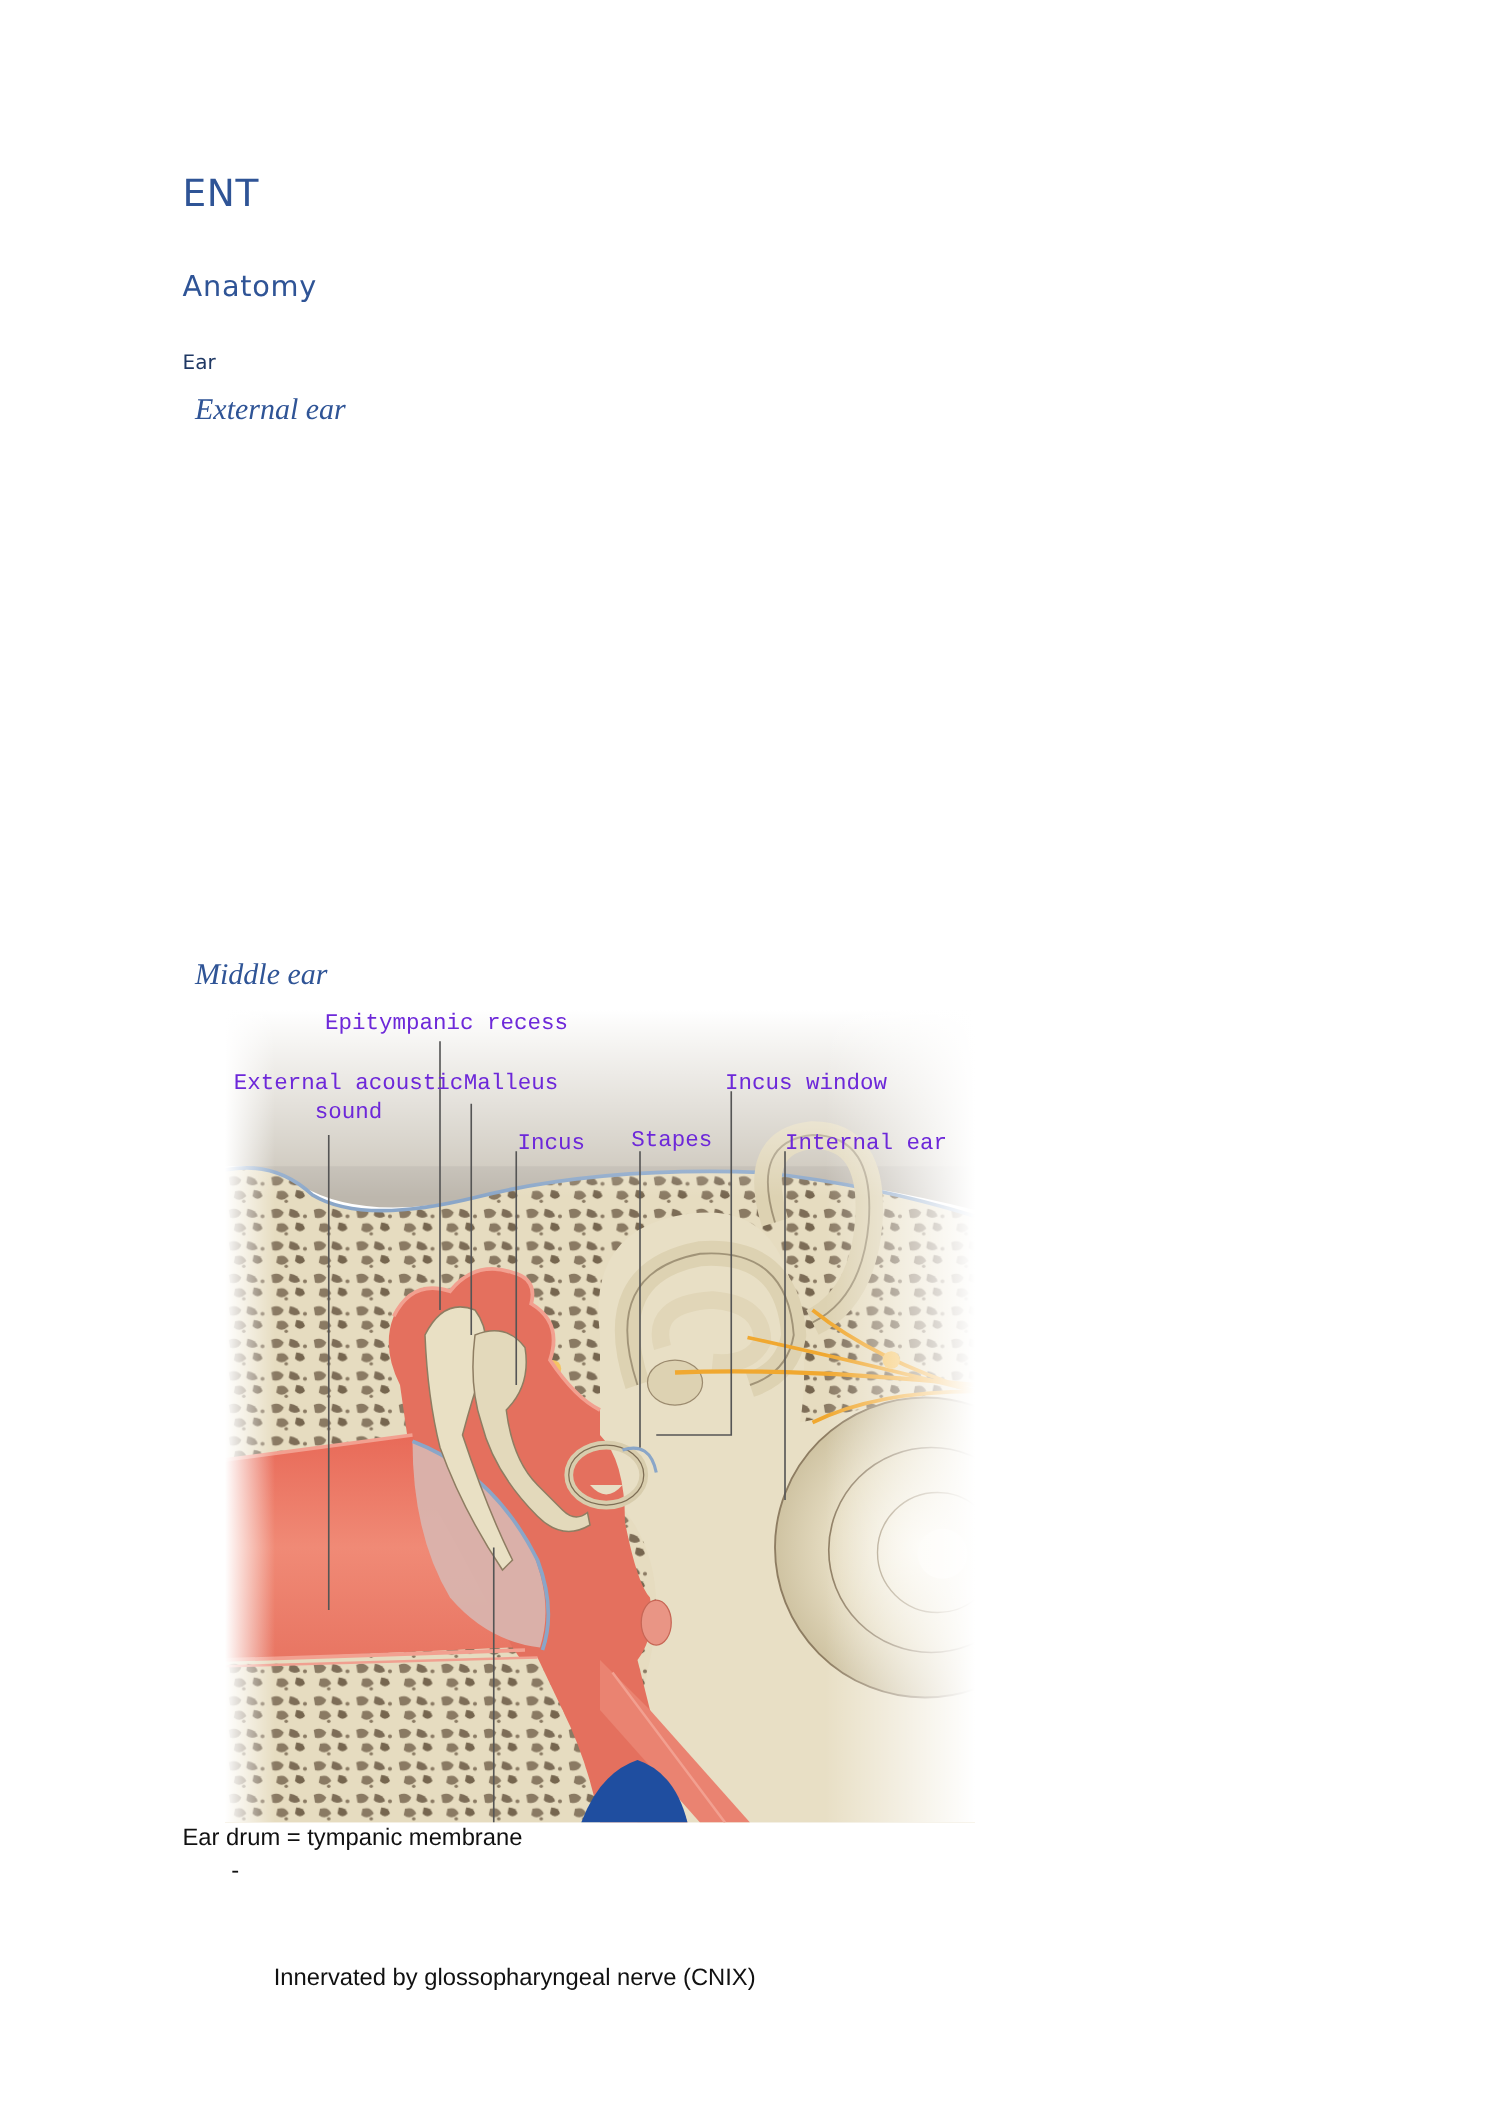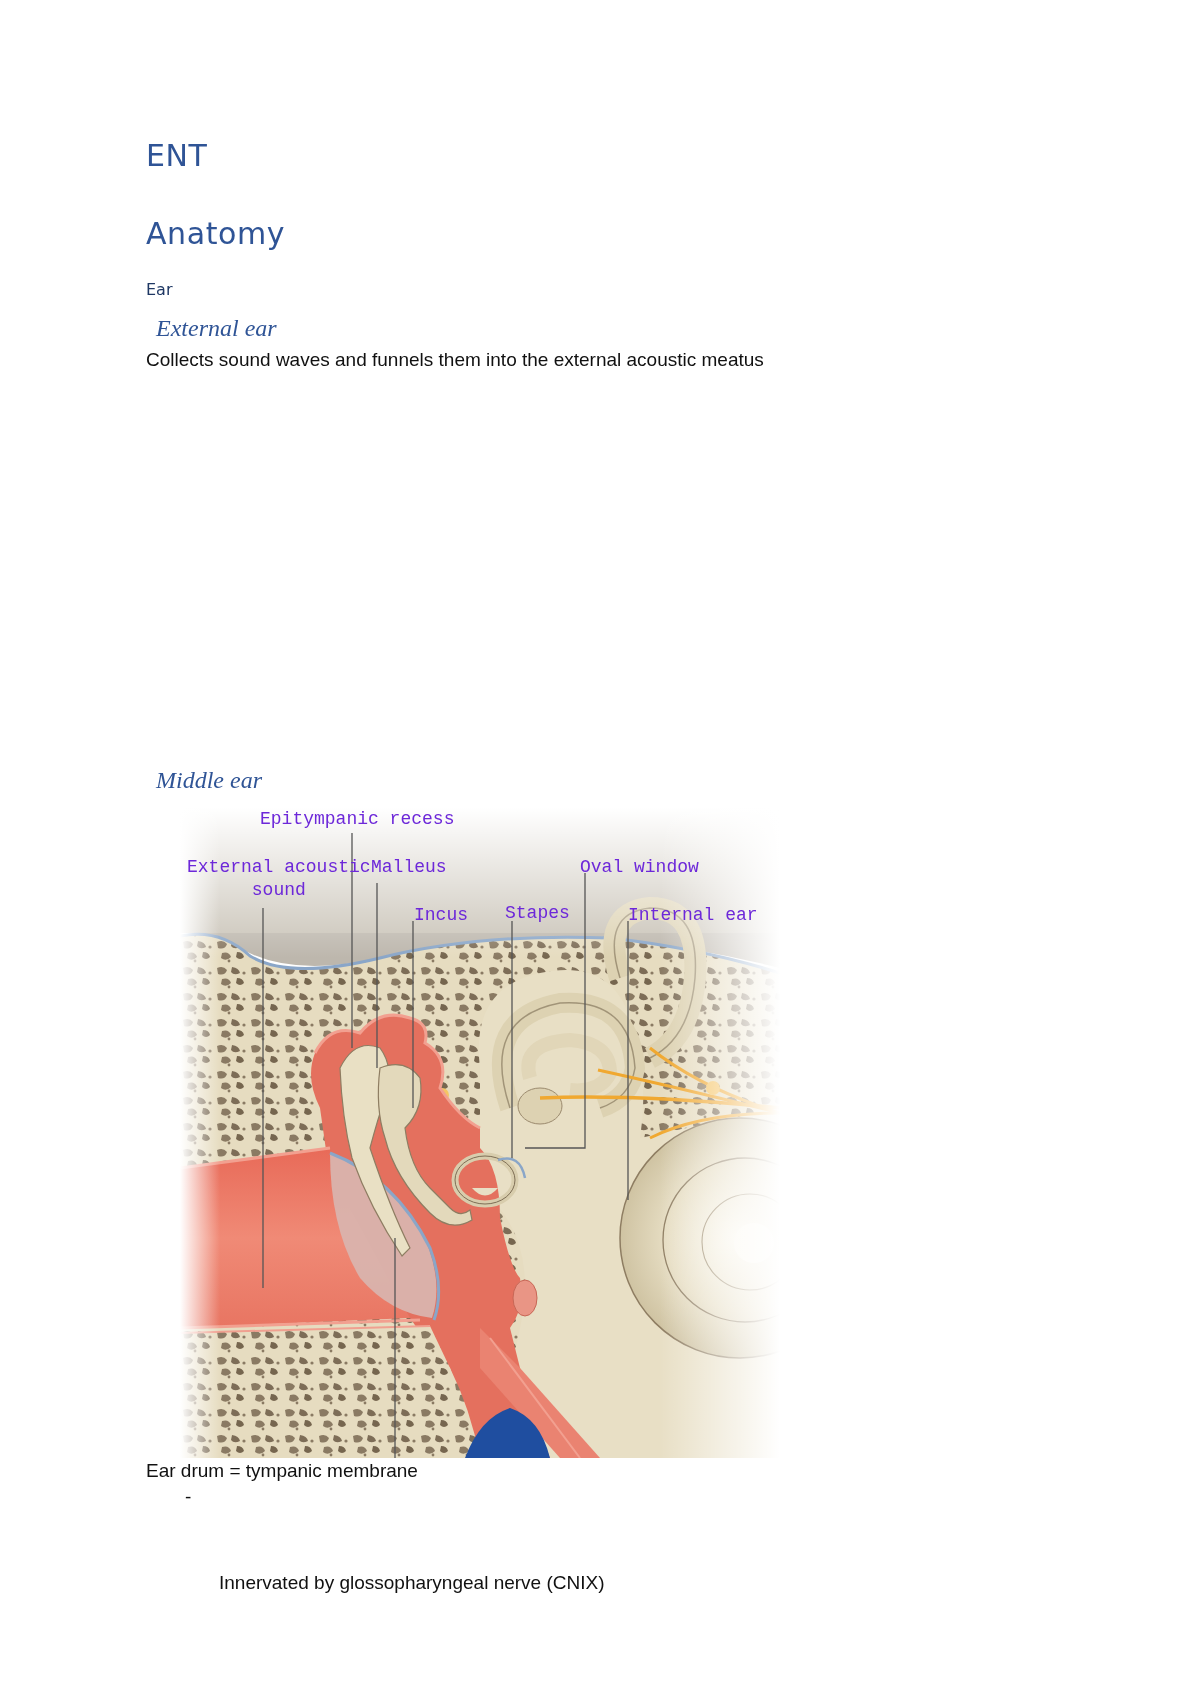--- a/index.html
+++ b/index.html
@@ -27,21 +27,21 @@
       font-family: "DejaVu Sans", sans-serif;
       font-size: 30px;
       color: #2f5496;
       letter-spacing: 0.5px;
       line-height: 1;
     }
     .h2 {
       position: absolute;
       left: 146px; top: 219px;
       font-family: "DejaVu Sans", sans-serif;
-      font-size: 30px;
+      font-size: 23px;
       color: #2f5496;
       letter-spacing: 0.6px;
       line-height: 1;
     }
     .h3 {
       position: absolute;
       left: 146px; top: 282px;
       font-family: "DejaVu Sans", sans-serif;
       font-size: 16px;
       color: #1f3864;
@@ -96,21 +96,20 @@
 </head>
 <body>
 
 <div class="page">
 
   <div class="h1">ENT</div>
   <div class="h2">Anatomy</div>
   <div class="h3">Ear</div>
 
   <div class="h4" style="top:316px;">External ear</div>
-  <div class="body-text" style="left:146px; top:350px;">Collects sound waves and funnels them into the external acoustic meatus</div>
 
   <div class="h4" style="top:768px;">Middle ear</div>
 
   <div class="figure">
     <svg width="600" height="650" viewBox="0 0 600 650">
       <defs>
         <radialGradient id="fadeMask" cx="0.45" cy="0.55" r="0.75">
           <stop offset="0.72" stop-color="#fff" stop-opacity="0"></stop>
           <stop offset="1" stop-color="#fff" stop-opacity="1"></stop>
         </radialGradient>
@@ -222,21 +221,21 @@
     </svg>
 
     <div class="fig-label" style="left:80px; top:0px;">Epitympanic recess</div>
     <div class="fig-label" style="left:7px; top:48px;">
       <div>External acoustic</div>
       <div>sound</div>
     </div>
     <div class="fig-label" style="left:191px; top:48px;">Malleus</div>
     <div class="fig-label" style="left:234px; top:96px;text-align:right;">Incus</div>
     <div class="fig-label" style="left:325px; top:94px;">Stapes</div>
-    <div class="fig-label" style="left:400px; top:48px;">Oval window</div>
+    <div class="fig-label" style="left:400px; top:48px;">Incus window</div>
     <div class="fig-label" style="left:448px; top:96px;">Internal ear</div>
   </div>
 
   <div class="body-text" style="left:146px; top:1461px;">Ear drum = tympanic membrane</div>
   <div class="bullet-dash">-</div>
   <div class="body-text" style="left:219px; top:1552px;margin-top:21px;">Innervated by glossopharyngeal nerve (CNIX)</div>
 
 </div>
 
 </body></html>

